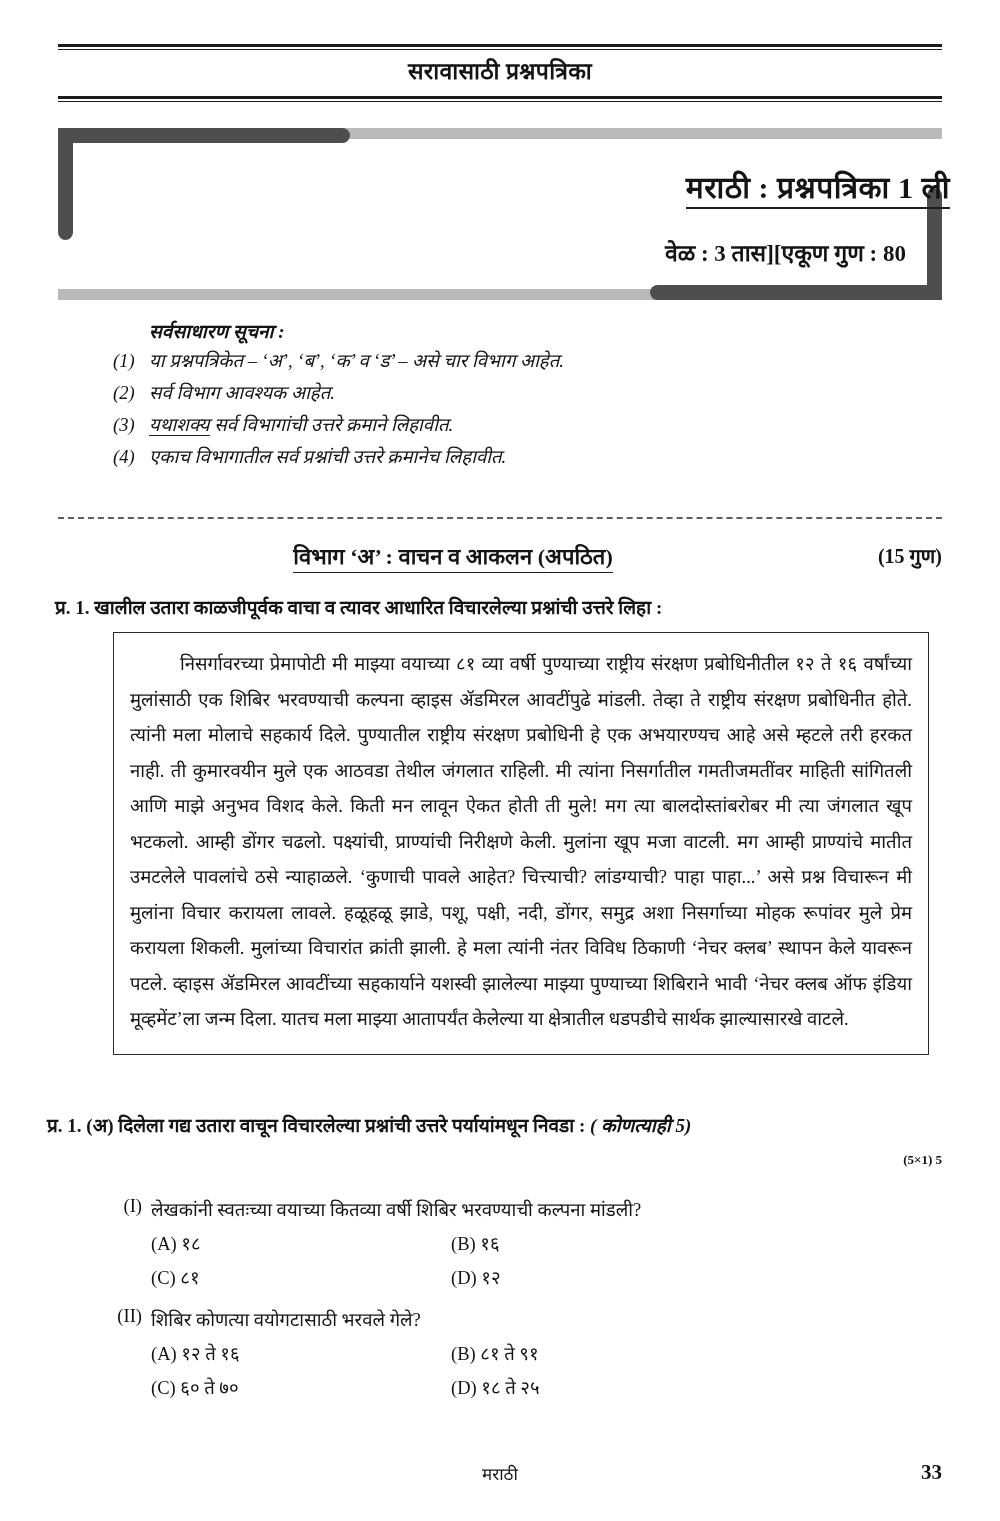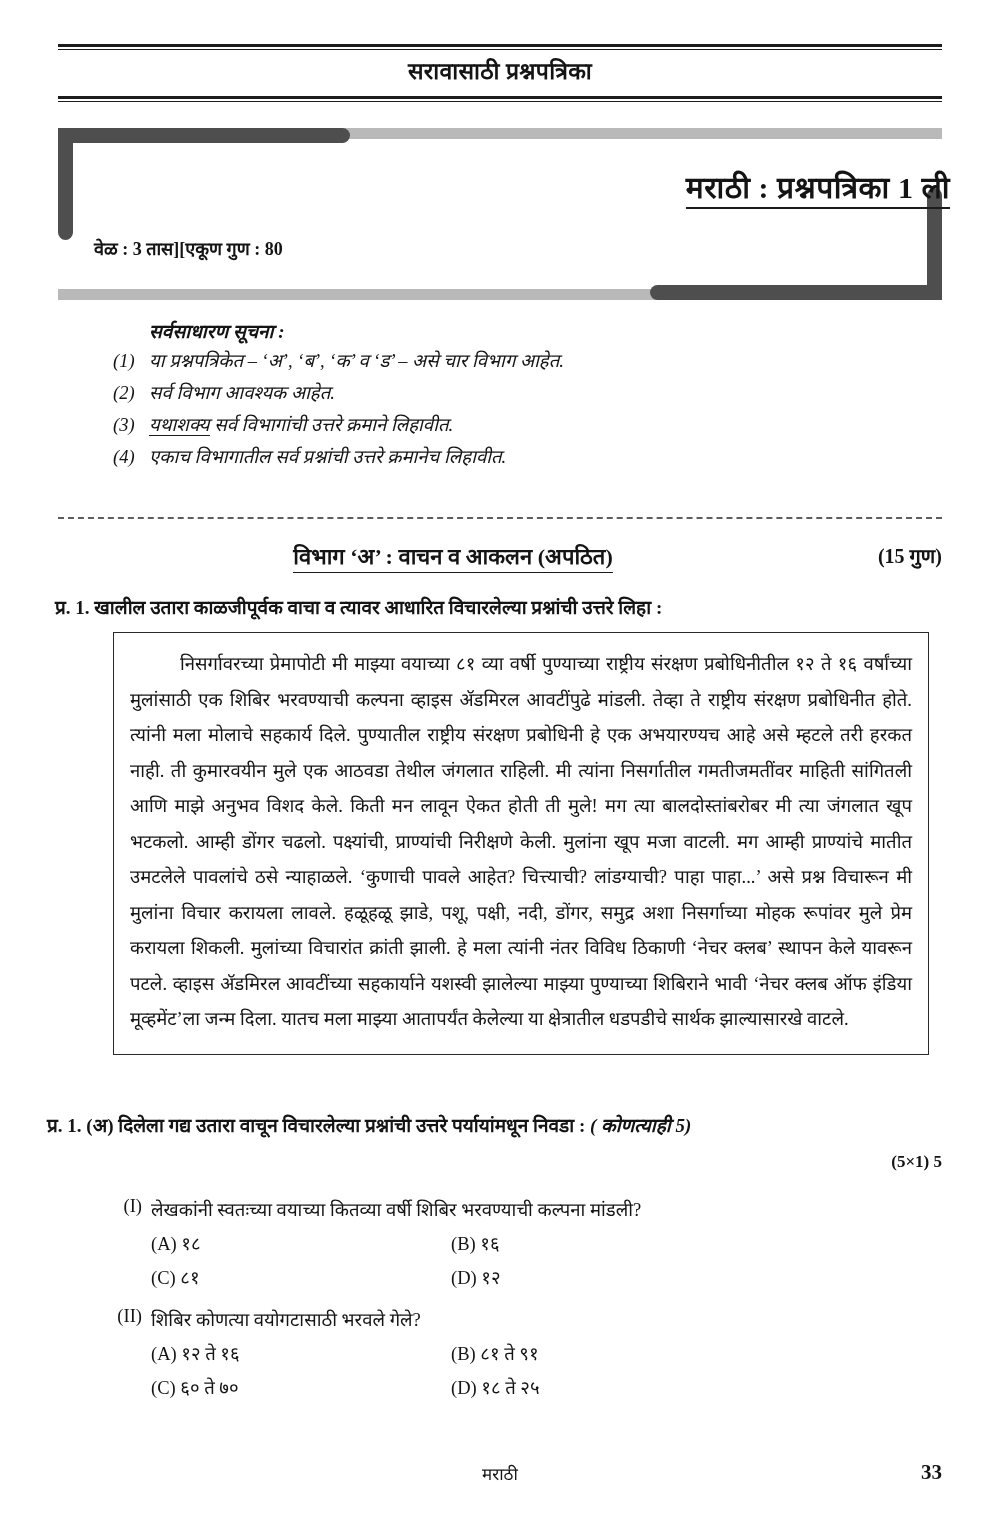--- a/index.html
+++ b/index.html
@@ -120,22 +120,22 @@
   }
   .paper-title span.u {
     border-bottom: 2px solid #1c1c1c;
     padding-bottom: 3px;
   }
 
   .time-marks {
     position: absolute;
     left: 36px; top: 108px; width: 812px;
     display: flex;
-    justify-content: flex-start;
-    font-size: 18px;
+    justify-content: flex-end;
+    font-size: 23px;
     font-weight: bold;
   }
 
   
   .instr {
     position: absolute;
     left: 113px; top: 322px; width: 800px;
     font-style: italic;
     font-size: 18.5px;
     line-height: 1.0;
@@ -215,21 +215,21 @@
     position: absolute;
     left: 47px; top: 1112px; width: 900px;
     font-size: 19px;
     font-weight: bold;
   }
   .q1a i { font-weight: bold; font-style: italic; }
 
   .q1a-marks {
     position: absolute;
     right: 58px; top: 1152px;
-    font-size: 17px;
+    font-size: 13px;
     font-weight: bold;
   }
 
   
   .mcq {
     position: absolute;
     left: 115px;
     width: 820px;
     font-size: 18.5px;
   }

